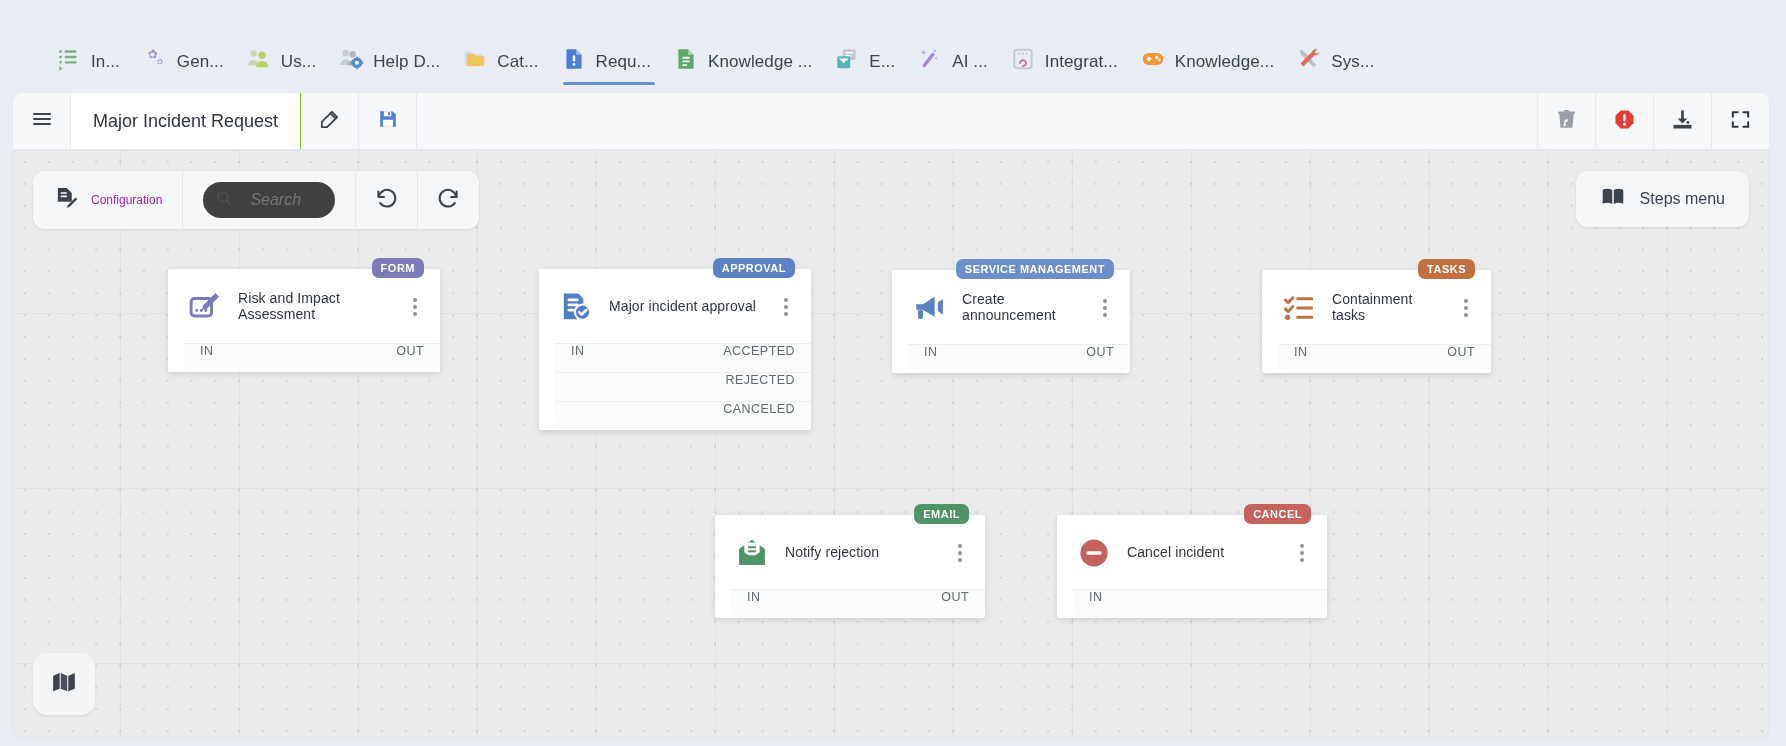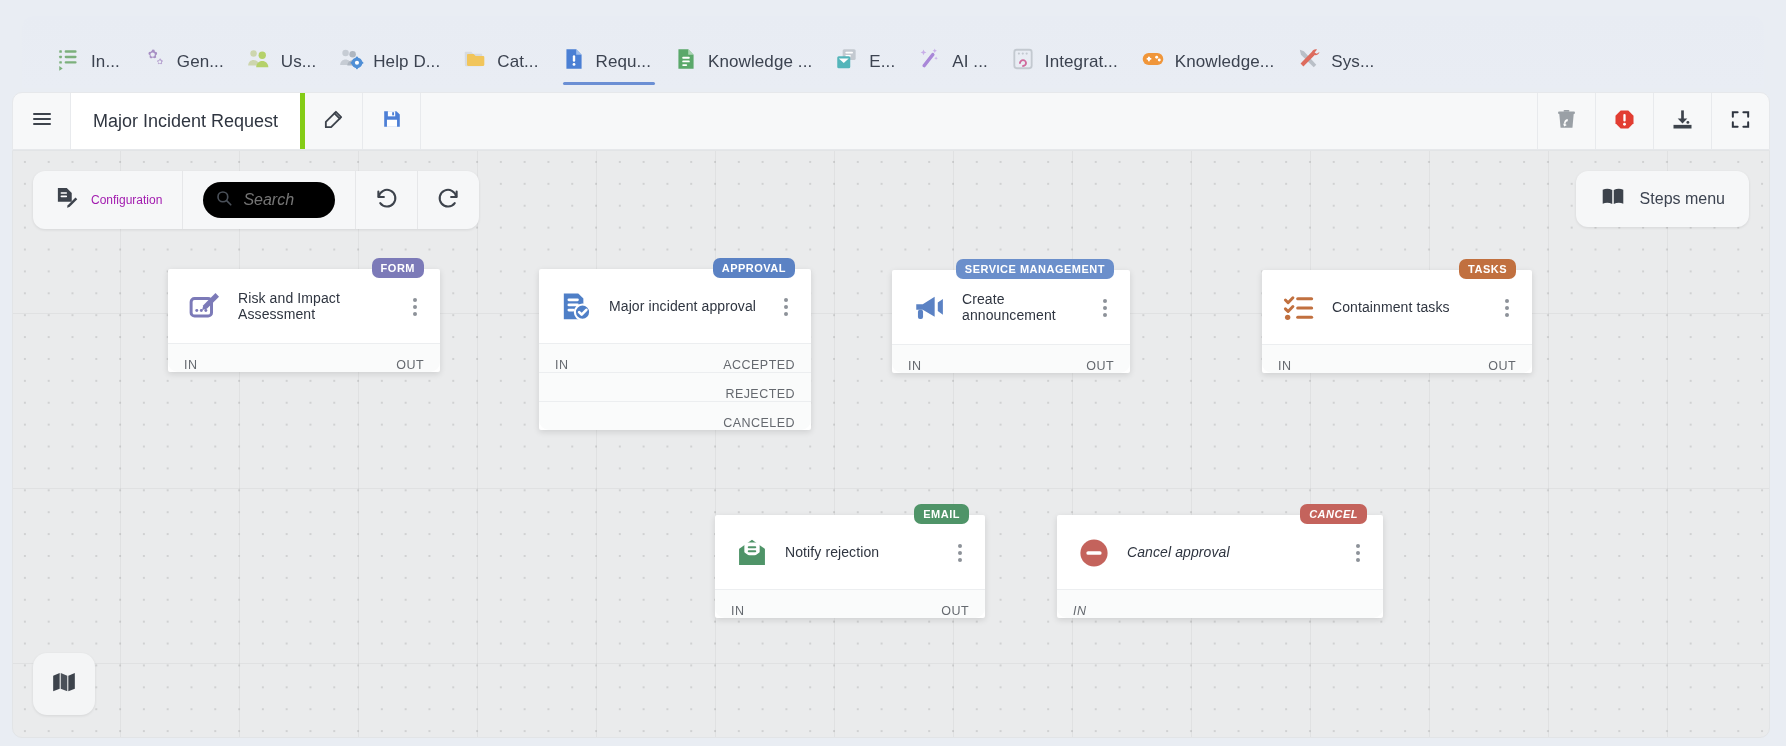--- a/index.html
+++ b/index.html
@@ -48,21 +48,21 @@
     display: flex; align-items: stretch;
   }
   .hbtn {
     width: 58px; display: flex; align-items: center; justify-content: center;
     cursor: pointer; border-right: 1px solid #e8eaed;
   }
   .htitle-wrap {
     background: #ffffff;
     display: flex; align-items: center;
     padding: 0 22px;
-    border-right: 5px solid #84cc16;
+    border-right: 1px solid #84cc16;
   }
   .htitle { font-size: 18px; color: #2f3540; white-space: nowrap; }
   .hspacer { flex: 1 1 auto; background: #f7f8f9; }
   .hbtn.right { border-right: none; border-left: 1px solid #e8eaed; }
 
   
   .canvas {
     position: absolute; left: 12px; top: 150px; right: 16px; bottom: 8px;
     background-color: #eaebec;
     background-image:
@@ -84,22 +84,22 @@
     box-shadow: 0 1px 3px rgba(0,0,0,.09);
   }
   .config-cell {
     display: flex; align-items: center; gap: 12px;
     padding: 0 20px; border-right: 1px solid #e6e7e9;
     cursor: pointer;
   }
   .config-cell:last-child { border-right: none; }
   .config-label { font-size: 12px; color: #a21caf; white-space: nowrap; }
   .search-box {
-    display: flex; align-items: center; gap: 10px;
-    background: #000000; border-radius: 18px; height: 36px; width: 132px;
+    display: flex; align-items: center; gap: 17px;
+    background: #404040; border-radius: 18px; height: 36px; width: 132px;
     padding: 0 12px;
   }
   .search-box input {
     border: none; outline: none; background: transparent;
     font-family: "Liberation Sans", sans-serif;
     font-size: 16px; font-style: italic; color: #8a8f98; width: 88px;
   }
   .icon-cell { padding: 0 18px; }
 
   .steps-menu {
@@ -148,25 +148,25 @@
   }
   .node-icon { width: 34px; height: 34px; flex: 0 0 34px; display: flex; align-items: center; justify-content: center; }
   .node-icon svg { width: 34px; height: 34px; display:block; }
   .node-title {
     flex: 1 1 auto; font-size: 14px; color: #2f3540; line-height: 1.14;
     letter-spacing: .1px;
   }
   .kebab { width: 20px; flex: 0 0 20px; display: flex; flex-direction: column; align-items: center; gap: 3px; padding-right: 2px; }
   .kebab i { width: 4px; height: 4px; border-radius: 50%; background: #8d9299; display:block; }
   .port-row {
-    display: flex; align-items: flex-end; justify-content: space-between;
+    display: flex; align-items: flex-start; justify-content: space-between;
     height: 29px; padding: 0 16px;
     border-top: 1px solid #eceef0;
     background: #fafbfb;
-    font-size: 12.5px; color: #65696f; letter-spacing: .45px;
+    font-size: 12.5px; color: #65696f; letter-spacing: .45px; margin-left: 16px;
   }
   .port-row.last { border-radius: 0 0 10px 10px; }
   .port-row .spacer { flex: 1; }
   .badge {
     position: absolute; top: -11px;
     color: #fff; font-size: 11px; font-weight: 700; letter-spacing: .5px;
     padding: 4px 9px 4px 9px; border-radius: 7px;
     white-space: nowrap;
   }
 
@@ -582,21 +582,21 @@
           <i></i>
           <i></i>
         </span>
     </div>
     <div class="port-row last">
       <span>IN</span>
       <span>OUT</span>
     </div>
   </div>
 
-  <div class="node" style="left:1249px; top:119px; width:270px;">
+  <div class="node" style="left:1249px; top:119px; width:229px;">
     <div class="badge" style="background:#c1703f; right:16px;">TASKS</div>
     <div class="node-body">
       <span class="node-icon">
         <svg viewBox="0 0 24 24">
             <path d="M2.4 6.4l1.9 1.9 3.4-3.5" fill="none" stroke="#c1703f" stroke-width="2.1" stroke-linecap="round" stroke-linejoin="round"></path>
             <path d="M2.4 12.6l1.9 1.9 3.4-3.5" fill="none" stroke="#c1703f" stroke-width="2.1" stroke-linecap="round" stroke-linejoin="round"></path>
             <circle cx="4" cy="18.6" r="1.9" fill="#c1703f"></circle>
             <g fill="#c1703f">
               <rect x="10" y="4.4" width="12" height="2.2" rx="1.1"></rect>
               <rect x="10" y="10.9" width="12" height="2.2" rx="1.1"></rect>
@@ -637,30 +637,30 @@
           <i></i>
           <i></i>
         </span>
     </div>
     <div class="port-row last">
       <span>IN</span>
       <span>OUT</span>
     </div>
   </div>
 
-  <div class="node" style="left:1044px; top:364px; width:326px;font-style:italic;">
+  <div class="node" style="left:1044px; top:364px; width:270px;">
     <div class="badge" style="background:#c4635c; right:16px;">CANCEL</div>
     <div class="node-body">
       <span class="node-icon">
         <svg viewBox="0 0 24 24">
             <circle cx="12" cy="12" r="9.6" fill="#c4635c"></circle>
             <rect x="6.6" y="10.7" width="10.8" height="2.6" rx="1.3" fill="#fff"></rect>
           </svg>
       </span>
-      <span class="node-title">Cancel approval</span>
+      <span class="node-title">Cancel incident</span>
       <span class="kebab">
           <i></i>
           <i></i>
           <i></i>
         </span>
     </div>
     <div class="port-row last">
       <span>IN</span>
       <span></span>
     </div>

